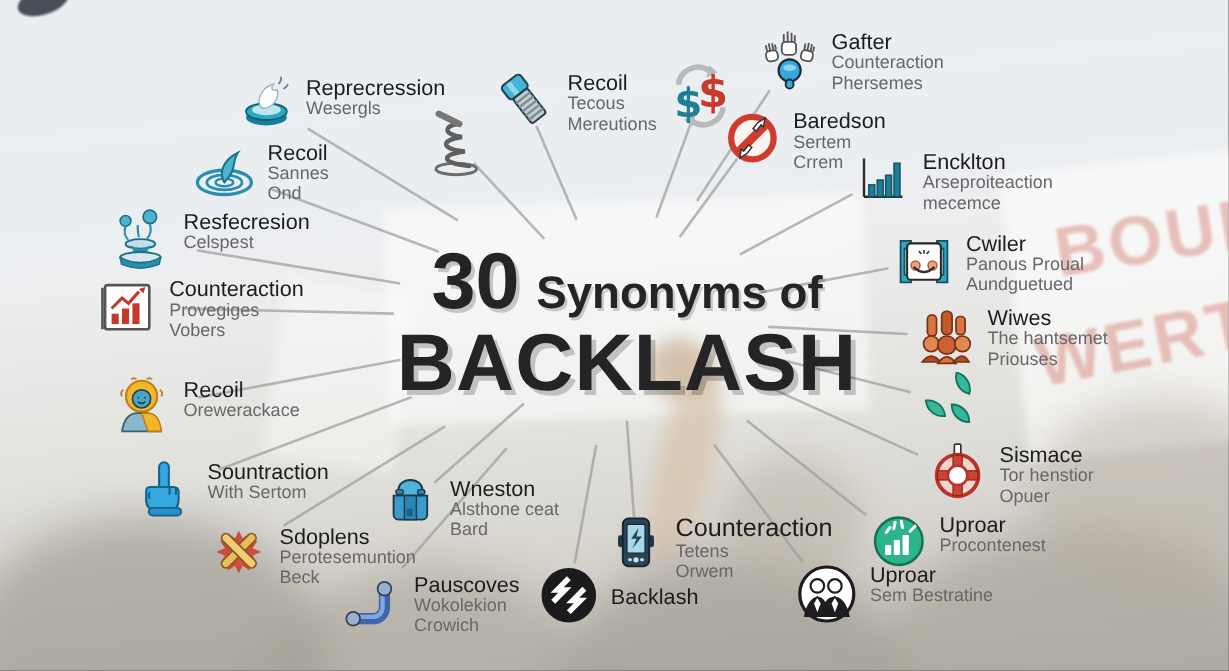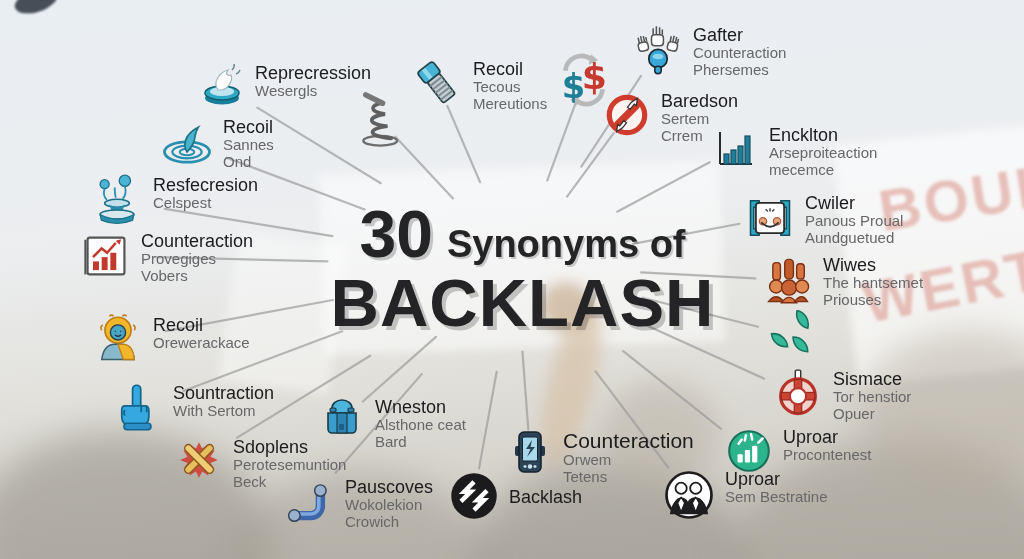--- a/index.html
+++ b/index.html
@@ -331,22 +331,22 @@
             <rect x="13" y="4" width="22" height="40" rx="5" fill="#2c4257" stroke="#17242f" stroke-width="1.6"></rect>
             <rect x="16.5" y="9" width="15" height="24" rx="1.5" fill="#a8d8ea" stroke="#17242f" stroke-width="1"></rect>
             <path d="M26 12 l-6 9 h4.5 l-3.5 8 8 -10 h-4.5 Z" fill="#2c4257"></path>
             <circle cx="24" cy="38.5" r="2.2" fill="#cfe4ec"></circle>
             <rect x="17.5" y="37.3" width="3" height="2.4" rx="1" fill="#cfe4ec"></rect>
             <rect x="27.5" y="37.3" width="3" height="2.4" rx="1" fill="#cfe4ec"></rect>
           </svg>
         </div>
         <div class="txt">
           <div class="label big">Counteraction</div>
+          <div class="sub">Tetens</div>
           <div class="sub">Orwem</div>
-          <div class="sub">Tetens</div>
         </div>
       </div>
       <div class="item vc" style="left: 448px; top: 470px;">
         <div class="icon" style="width: 52px; height: 52px;">
           <svg viewBox="0 0 48 48" width="52" height="52">
             <circle cx="24" cy="24" r="21" fill="#1b1b1d"></circle>
             <g stroke="#fff" stroke-width="4.2" fill="none">
               <path d="M12 29 l9 -9 h-6 l9 -9"></path>
               <path d="M24 37 l9 -9 h-6 l9 -9"></path>
             </g>

